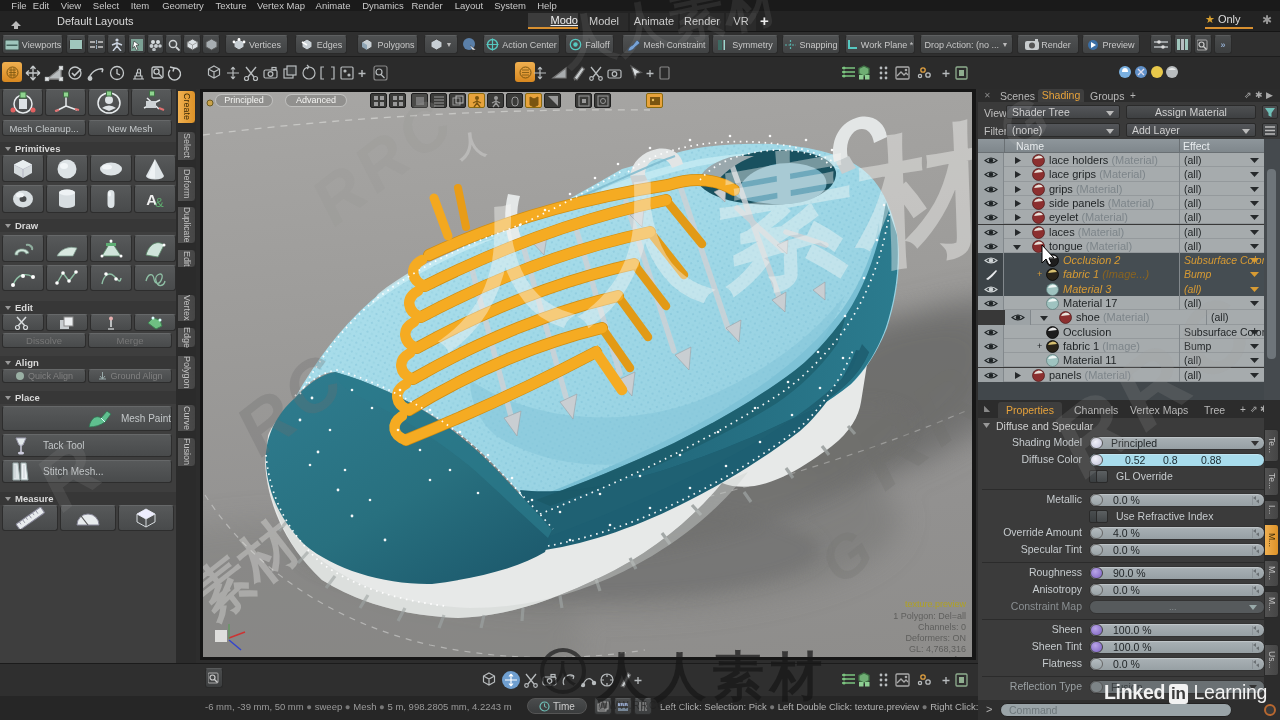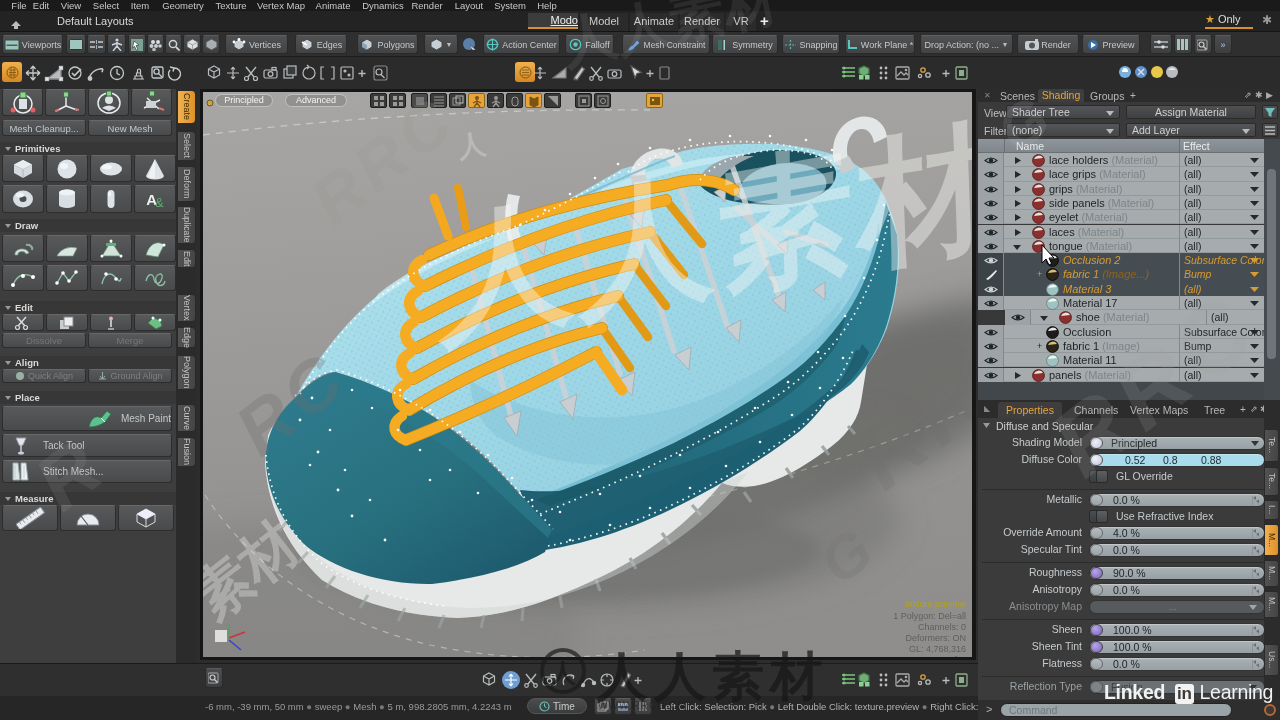--- a/index.html
+++ b/index.html
@@ -1268,21 +1268,21 @@
           <path d="M0 0 v9" stroke="#7a8083" stroke-width="1"></path>
         </svg>
 <span class="abs" style="left:0;top:494px;width:104px;text-align:right;font-size:10.5px;color:#c6cbce;white-space:nowrap;">Anisotropy</span>
 <div class="abs" style="left:111px;top:494px;width:176px;height:14px;background:linear-gradient(#a9b1b5,#97a0a4);border-radius:7px;border:1px solid #333;box-shadow:inset 0 1px 1px rgba(255,255,255,.3);"></div>
 <div class="abs" style="left:112px;top:495px;width:13px;height:12px;background:linear-gradient(#b5bdc1,#9aa3a7);border-radius:6px;border:1px solid #666;"></div>
 <span class="abs" style="left:135px;top:495px;font-size:10.5px;color:#1e2224;">0.0 %</span>
 <svg class="abs" style="left:274px;top:497px" width="8" height="9">
           <path d="M1 2 L4 0 L4 4 Z M4 5 L7 3.5 L7 7.5 Z" fill="#6a7073"></path>
           <path d="M0 0 v9" stroke="#7a8083" stroke-width="1"></path>
         </svg>
-<span class="abs" style="left:0;top:511px;width:104px;text-align:right;font-size:10.5px;color:#8a8f92;white-space:nowrap;">Anisotropy Map</span>
+<span class="abs" style="left:0;top:511px;width:104px;text-align:right;font-size:10.5px;color:#8a8f92;white-space:nowrap;">Constraint Map</span>
 <div class="abs" style="left:111px;top:511px;width:176px;height:14px;background:#565a5c;border-radius:7px;border:1px solid #333;"></div>
 <span class="abs" style="left:191px;top:513px;font-size:9px;color:#8a8f92;">...</span>
 <svg class="abs" style="left:271px;top:516px" width="9" height="6">
           <path d="M0 0 h8 L4 5 Z" fill="#9aa"></path>
         </svg>
 <div class="abs" style="left:4px;top:530px;width:282px;height:1px;background:#2b2b2b;"></div>
 <span class="abs" style="left:0;top:534px;width:104px;text-align:right;font-size:10.5px;color:#c6cbce;white-space:nowrap;">Sheen</span>
 <div class="abs" style="left:111px;top:534px;width:176px;height:14px;background:linear-gradient(#a9b1b5,#97a0a4);border-radius:7px;border:1px solid #333;box-shadow:inset 0 1px 1px rgba(255,255,255,.3);"></div>
 <div class="abs" style="left:112px;top:535px;width:13px;height:12px;background:radial-gradient(circle at 40% 35%,#b9a5e8,#7a5fc0);border-radius:6px;border:1px solid #444;"></div>
 <span class="abs" style="left:135px;top:535px;font-size:10.5px;color:#1e2224;">100.0 %</span>
@@ -1418,14 +1418,14 @@
 <div class="abs" style="left:0;top:0;width:1280px;height:720px;pointer-events:none;overflow:hidden;">
 <div class="abs" style="left:1040px;top:330px;transform:rotate(-38deg);color:rgba(160,160,158,0.17);font-size:95px;font-weight:bold;font-style:italic;letter-spacing:8px;">RRC</div>
 <div class="abs" style="left:40px;top:430px;transform:rotate(-38deg);color:rgba(160,160,158,0.15);font-size:78px;font-weight:bold;font-style:italic;">R</div>
 <div class="abs" style="left:560px;top:-15px;transform:rotate(-12deg);color:rgba(200,200,198,0.10);font-size:55px;font-weight:bold;">人人素材</div>
 <div class="abs" style="left:1000px;top:90px;transform:rotate(-38deg);color:rgba(200,200,198,0.12);font-size:60px;font-weight:bold;font-style:italic;">G</div>
 
 <div class="abs" style="left:540px;top:648px;width:46px;height:46px;border-radius:50%;border:4px solid rgba(25,25,25,0.7);color:rgba(25,25,25,0.72);font-size:26px;font-weight:bold;text-align:center;line-height:42px;">人</div>
 <div class="abs" style="left:596px;top:642px;color:rgba(22,22,22,0.72);font-size:52px;font-weight:bold;letter-spacing:6px;">人人素材</div>
 <div class="abs" style="left:598px;top:700px;color:rgba(30,30,30,0.62);font-size:10px;letter-spacing:1px;">WWW.RRCG.CN</div>
 
-<div class="abs" style="left:1104px;top:681px;color:#f2f2f2;font-size:19.5px;font-weight:bold;white-space:nowrap;letter-spacing:-0.3px;font-family:'Liberation Sans',sans-serif;">Linked<span style="display:inline-block;background:#f2f2f2;color:#3b3b3b;border-radius:3px;font-size:17px;padding:0 2px;margin-left:10px;">in</span><span style="font-weight:normal;margin-left:6px;">Learning</span></div>
+<div class="abs" style="left:1104px;top:681px;color:#f2f2f2;font-size:19.5px;font-weight:bold;white-space:nowrap;letter-spacing:-0.3px;font-family:'Liberation Sans',sans-serif;">Linked<span style="display:inline-block;background:#f2f2f2;color:#3b3b3b;border-radius:3px;font-size:17px;padding:0 2px;margin-left:4px;">in</span><span style="font-weight:normal;margin-left:6px;">Learning</span></div>
 </div>
 </div>
 </body></html>

